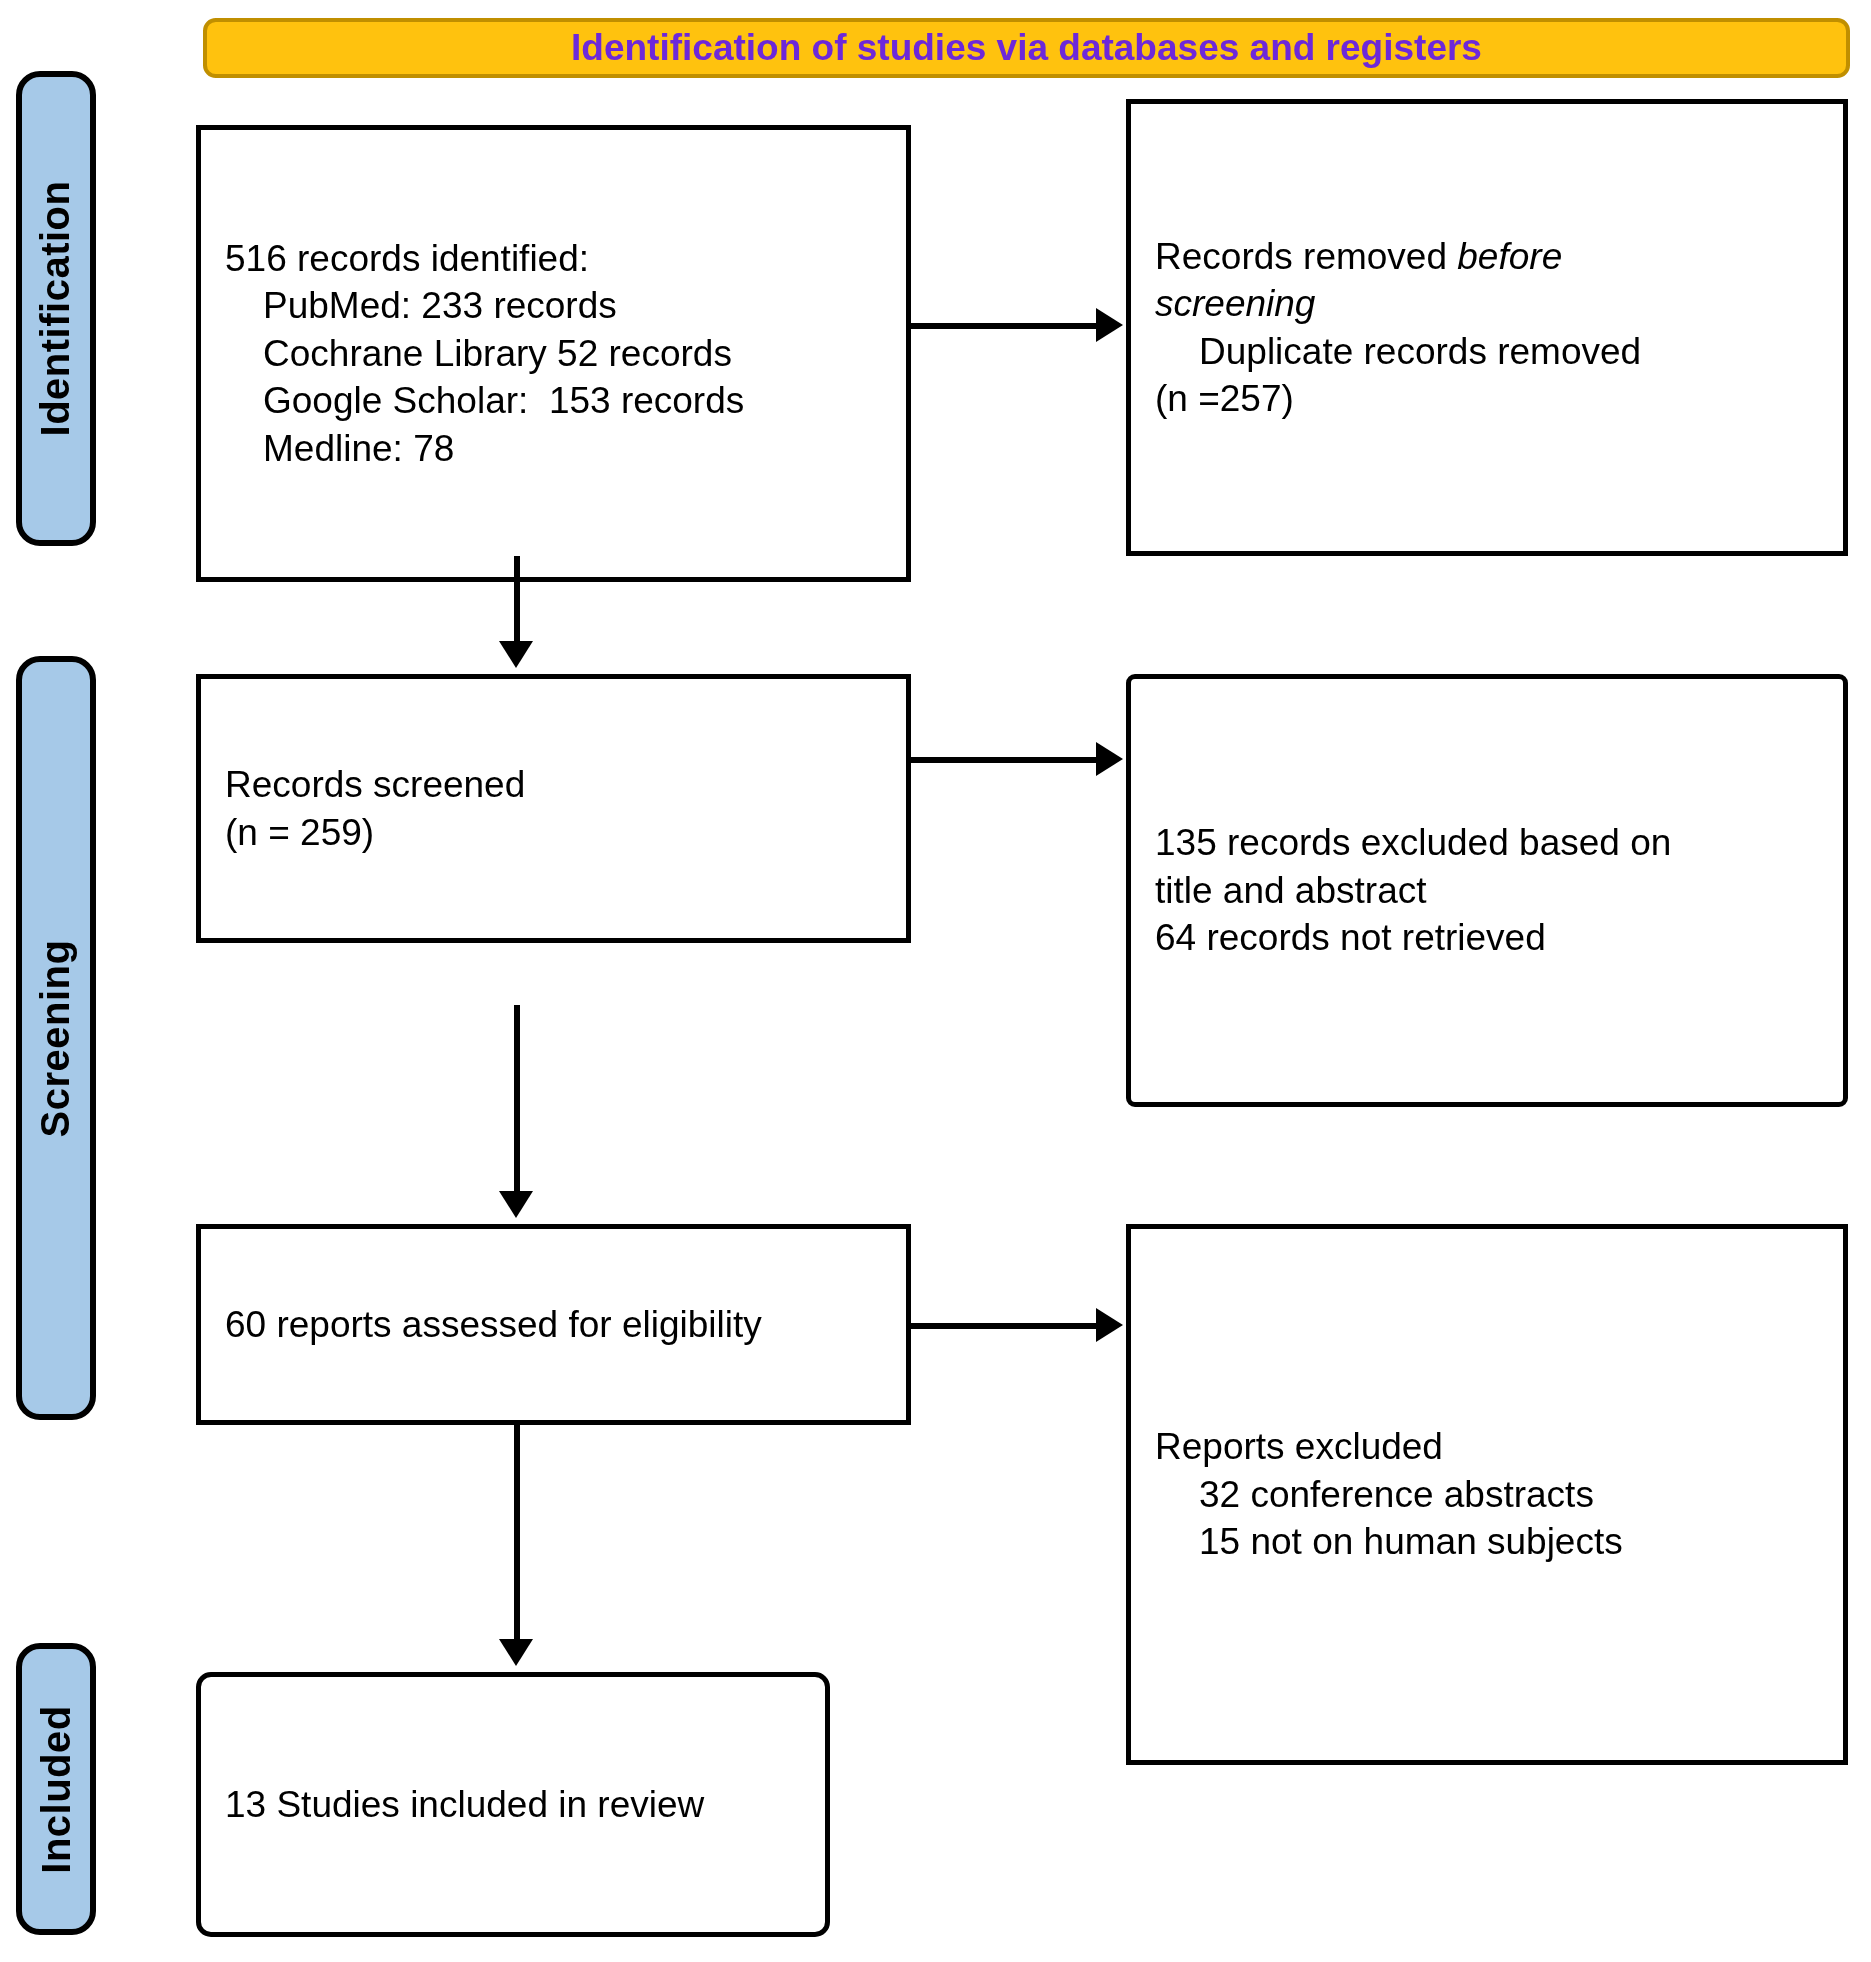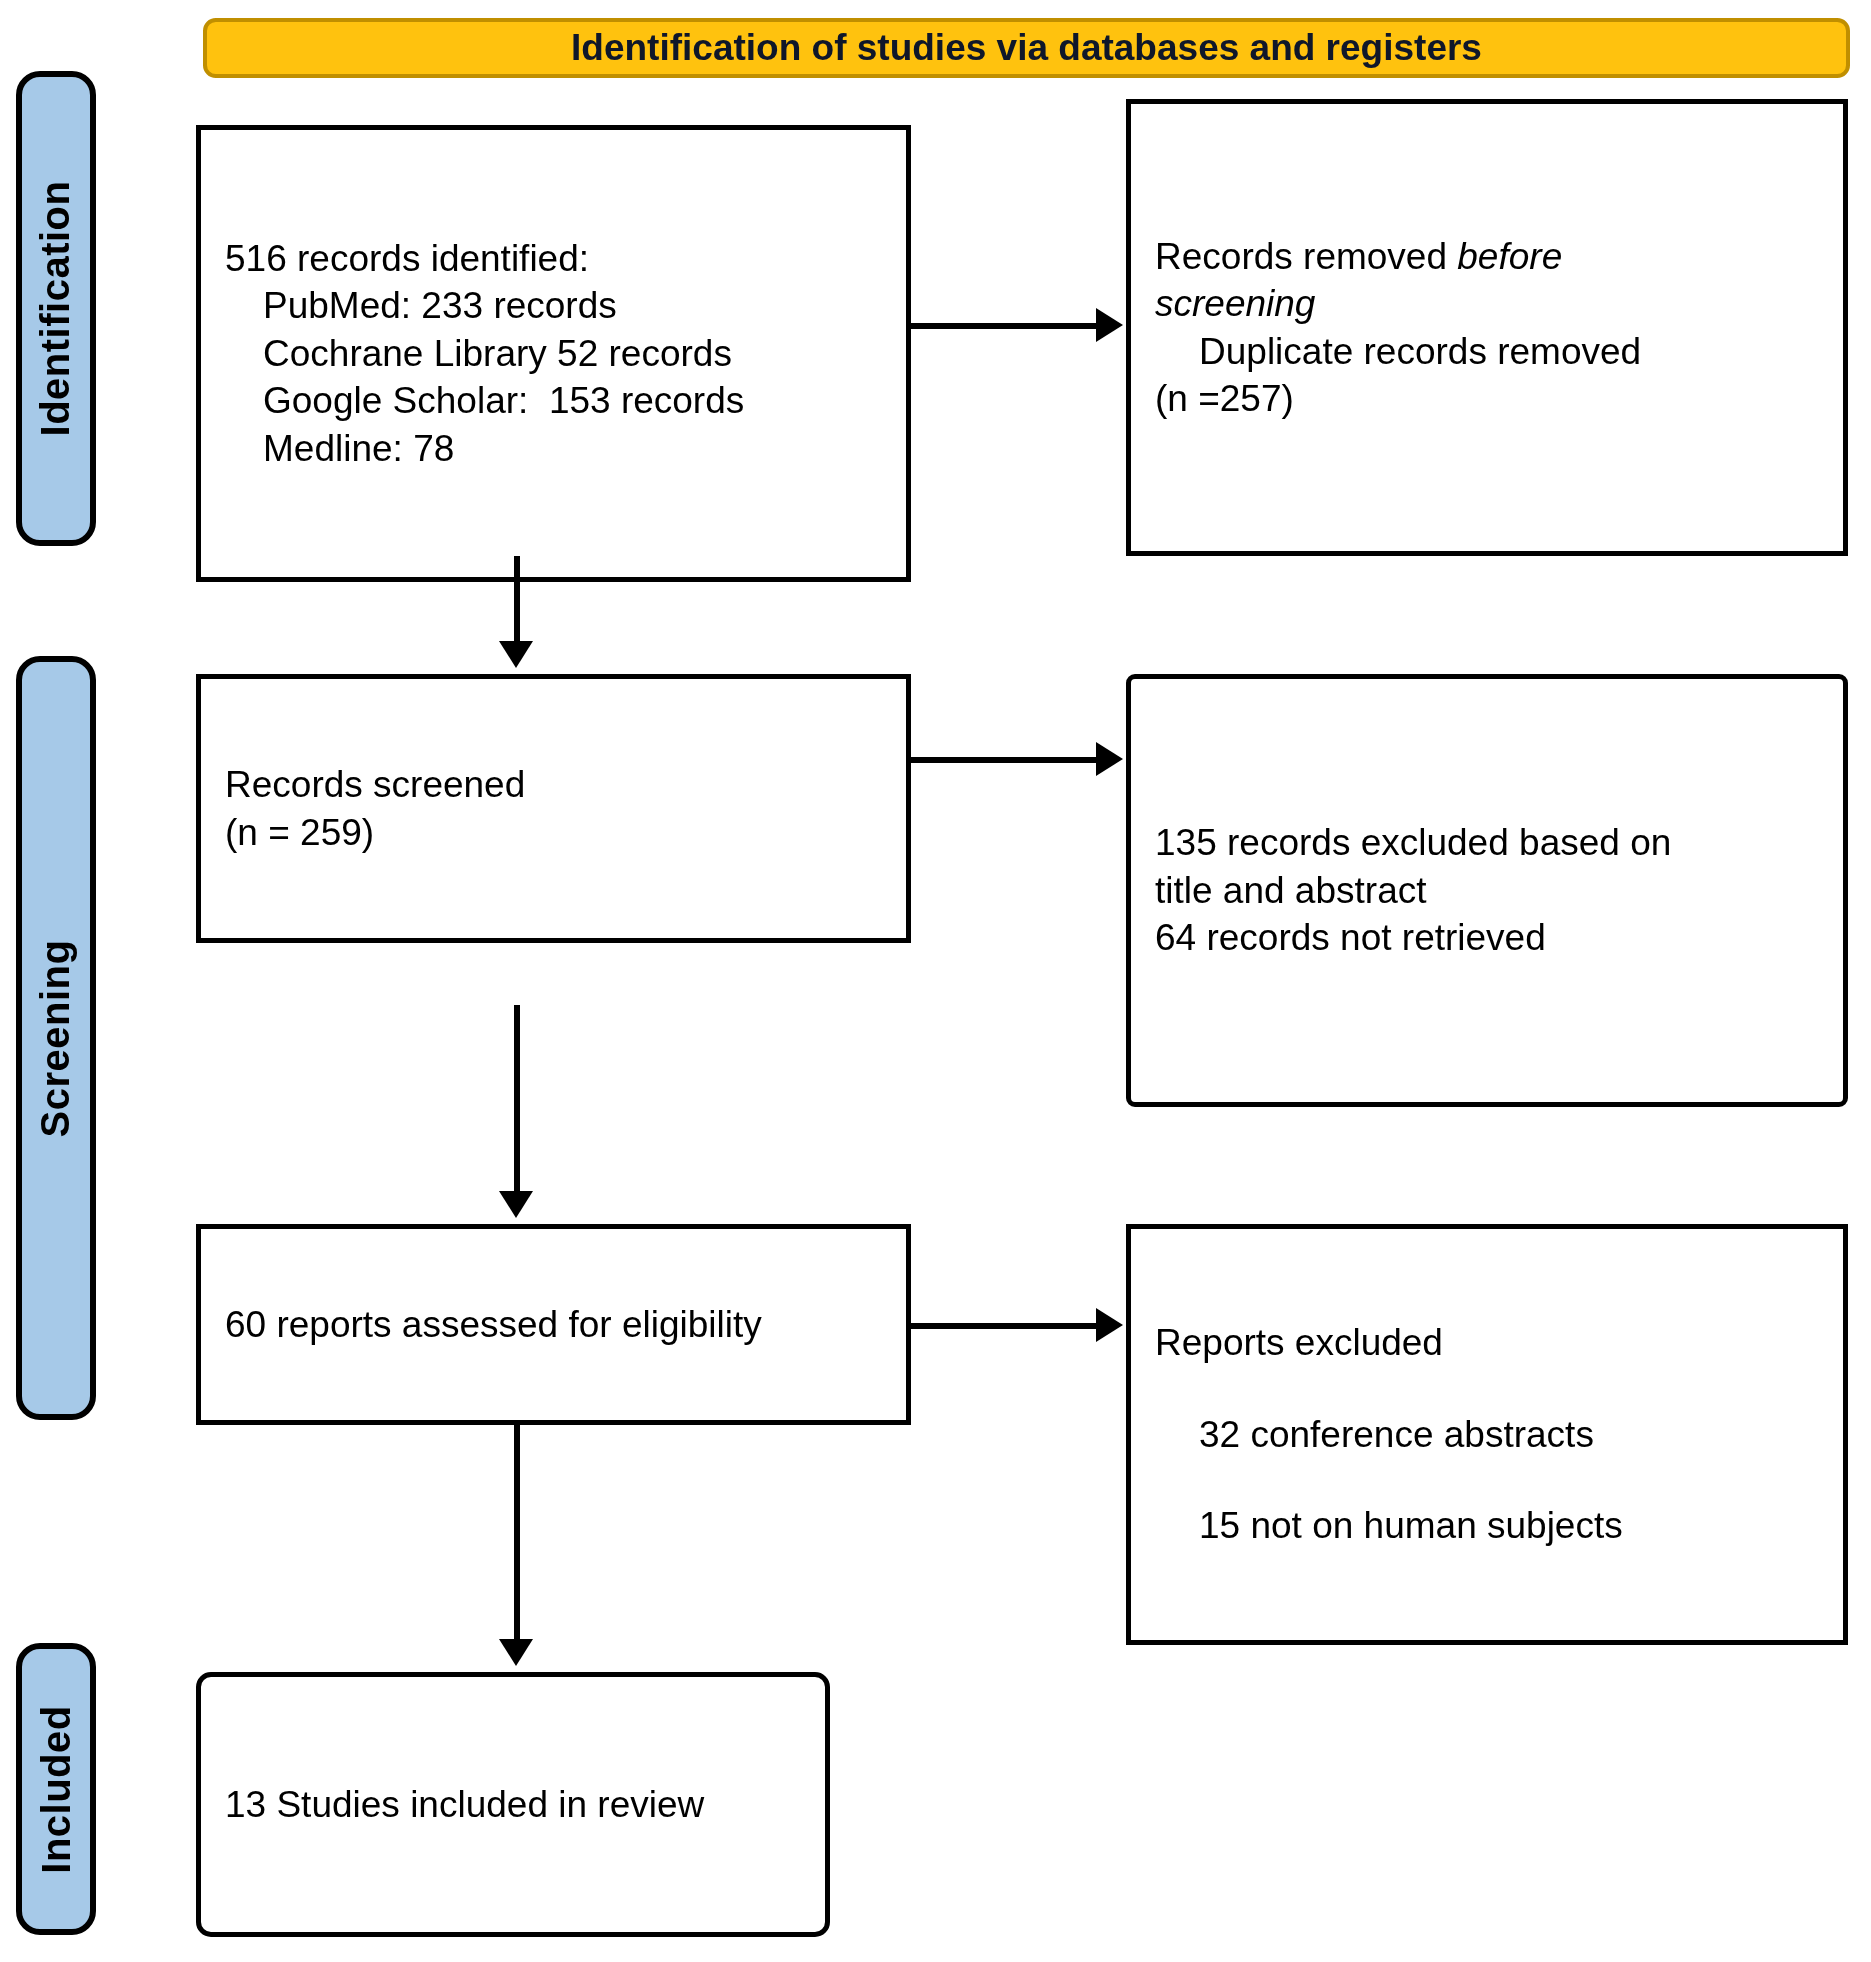--- a/index.html
+++ b/index.html
@@ -41,21 +41,21 @@
     position: absolute;
     background: #ffc20e;
     border: 4.6px solid #c08f00;
     border-radius: 12.8px;
     box-sizing: border-box;
     display: flex;
     align-items: center;
     justify-content: center;
     font-weight: bold;
     font-size: 37px;
-    color: #0f172a;
+    color: #6d28d9;
   }
 
   
   .flowbox {
     position: absolute;
     background: #ffffff;
     border: 5.5px solid #000000;
     box-sizing: border-box;
     display: flex;
     flex-direction: column;
@@ -136,21 +136,21 @@
   <div class="flowbox" style="left:1126px; top:674px; width:722px; height:433px;border-radius:9px;">
     <div class="line">135 records excluded based on</div>
     <div class="line">title and abstract</div>
     <div class="line">64 records not retrieved</div>
   </div>
 
   <div class="flowbox" style="left:196px; top:1224px; width:715px; height:201px;">
     <div class="line">60 reports assessed for eligibility</div>
   </div>
 
-  <div class="flowbox" style="left:1126px; top:1224px; width:722px; height:421px;gap:44px;">
+  <div class="flowbox" style="left:1126px; top:1224px; width:722px; height:541px;">
     <div class="line">Reports excluded</div>
     <div class="line indent2">32 conference abstracts</div>
     <div class="line indent2">15 not on human subjects</div>
   </div>
 
   <div class="flowbox" style="left:196px; top:1672px; width:634px; height:265px;border-radius:15px;">
     <div class="line">13 Studies included in review</div>
   </div>
 
   <div class="hline" style="left:910px; top:323px; width:192px; height:6.4px;"></div>

